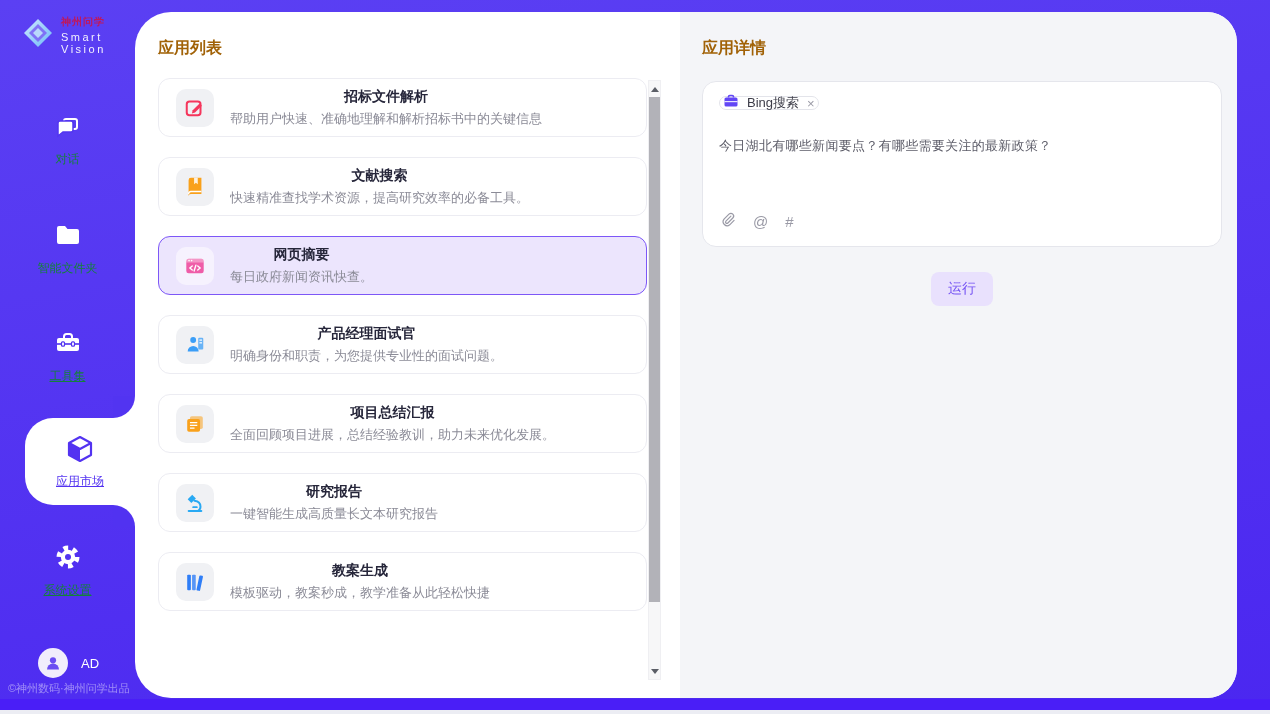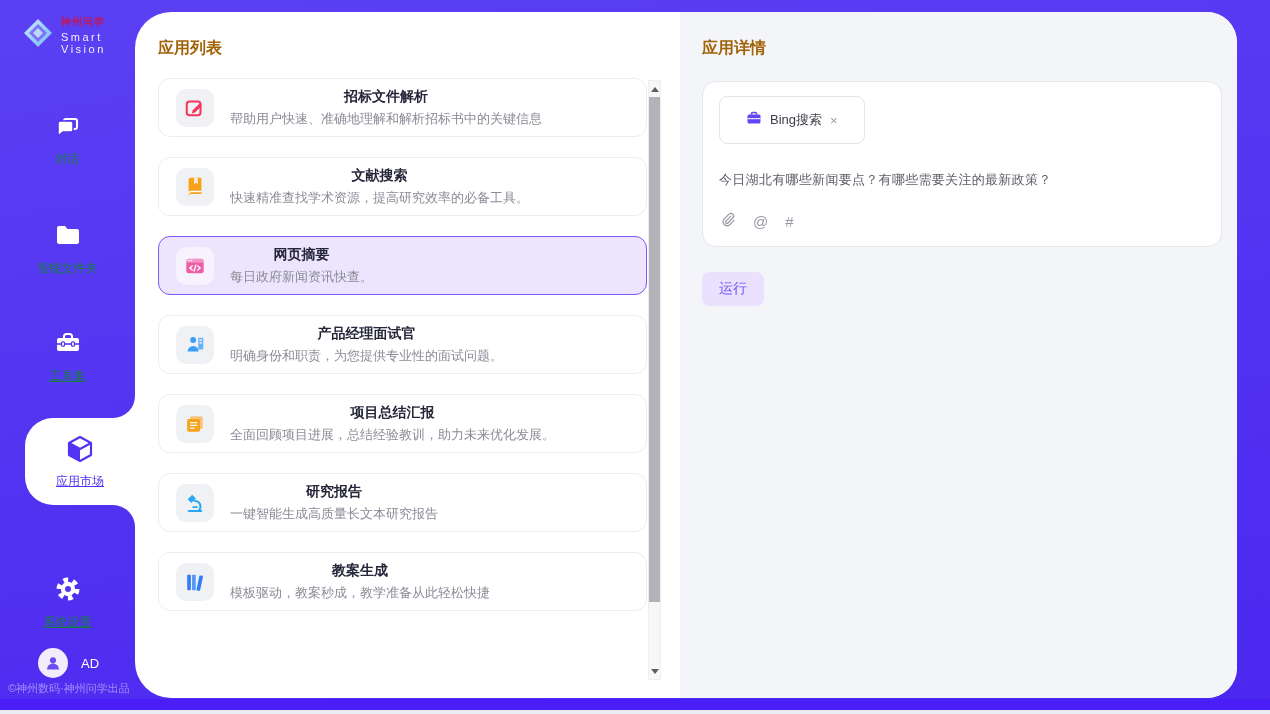--- a/index.html
+++ b/index.html
@@ -13,21 +13,21 @@
   .bottom-strip { position:absolute; left:0; right:0; bottom:4px; height:11px; background:#4a1ef7; z-index:5; }
   .bottom-edge  { position:absolute; left:0; right:0; bottom:0; height:4px; background:#ecedf3; z-index:5; }
 
   
   .sidebar { position:absolute; left:0; top:0; width:135px; height:714px; z-index:2; }
   .brand { position:absolute; left:22px; top:15px; display:flex; align-items:center; gap:7px; }
   .brand-text .cn { color:#be185d; font-size:10px; font-weight:bold; letter-spacing:1px; }
   .brand-text .en { color:rgba(255,255,255,.92); font-size:11px; letter-spacing:2.5px; margin-top:2px; }
   .nav-item { position:absolute; left:0; width:135px; display:flex; flex-direction:column; align-items:center; gap:8px; color:#15803d; font-size:12px; cursor:pointer; }
   .nav-item .lbl.u { text-decoration:underline; }
-  .nav-chat { top:112px; } .nav-folder { top:221px; } .nav-tools { top:329px; } .nav-settings { top:575px; }
+  .nav-chat { top:112px; } .nav-folder { top:221px; } .nav-tools { top:329px; } .nav-settings { top:543px; }
 
   
   .nav-active { position:absolute; left:25px; top:418px; width:110px; height:87px; background:#fff; border-radius:28px 0 0 28px; display:flex; flex-direction:column; align-items:center; justify-content:center; gap:6px; color:#5333f1; font-size:12px; cursor:pointer; z-index:3; }
   .nav-active .lbl { text-decoration:underline; }
   .fillet { position:absolute; right:0; width:22px; height:22px; background:#fff; z-index:2; }
   .fillet::before { content:''; position:absolute; inset:0; }
   .fillet.top { top:396px; } .fillet.top::before { background:#5234f1; border-bottom-right-radius:22px; }
   .fillet.bot { top:505px; } .fillet.bot::before { background:#5132f1; border-top-right-radius:22px; }
 
   .user-row { position:absolute; left:38px; top:648px; display:flex; align-items:center; gap:13px; cursor:pointer; }
@@ -54,27 +54,27 @@
   .vscroll { position:absolute; left:513px; top:68px; width:13px; height:600px; background:#f7f7f8; border:1px solid #efeff2; }
   .vs-arrow { position:absolute; left:0; width:100%; height:12px; display:flex; align-items:center; justify-content:center; cursor:pointer; }
   .vs-arrow.up { top:2px; } .vs-arrow.down { bottom:2px; }
   .tri-up { width:0; height:0; border-left:4px solid transparent; border-right:4px solid transparent; border-bottom:5px solid #5b5e66; }
   .tri-down { width:0; height:0; border-left:4px solid transparent; border-right:4px solid transparent; border-top:5px solid #5b5e66; }
   .vs-thumb { position:absolute; left:0; top:16px; width:100%; height:505px; background:#b2b2b8; cursor:grab; }
 
   
   .detail-panel { position:absolute; left:545px; top:0; right:0; bottom:0; background:#f4f5f8; border-radius:0 30px 30px 0; padding:26px 15px 0 22px; }
   .detail-card { margin-top:22px; height:166px; background:#fff; border:1px solid #e5e6ec; border-radius:14px; padding:14px 16px 12px; display:flex; flex-direction:column; }
-  .tool-tag { display:inline-flex; align-items:center; gap:8px; height:48px; padding:0 26px; border:1px solid #e3e4ea; border-radius:8px; background:#fff; width:fit-content; cursor:pointer; }
+  .tool-tag { display:inline-flex; align-items:center; gap:8px; height:14px; padding:0 3px; border:1px solid #e3e4ea; border-radius:8px; background:#fff; width:fit-content; cursor:pointer; }
   .tool-tag .t-lbl { font-size:13px; color:#3c3c48; }
   .tool-tag .t-close { font-size:13px; color:#9a9aa6; cursor:pointer; line-height:1; }
   .query-text { margin-top:27px; font-size:13px; color:#5c5c68; letter-spacing:.3px; }
   .composer-icons { margin-top:auto; display:flex; align-items:center; gap:17px; padding-bottom:2px; }
   .composer-icons .glyph { font-size:15px; color:#9a9aa6; cursor:pointer; }
-  .run-row { margin-top:25px; display:flex; justify-content:flex-start; }
+  .run-row { margin-top:25px; display:flex; justify-content:center; }
   .run-btn { background:#e9e1fd; color:#7452f3; border:none; font-size:14px; padding:8px 17px; border-radius:8px; cursor:pointer; font-family:inherit; }
 </style>
 </head>
 <body>
 
 <div class="sidebar">
   <div class="brand">
     <span>
       <svg width="32" height="32" viewBox="0 0 32 32">
         <defs>

